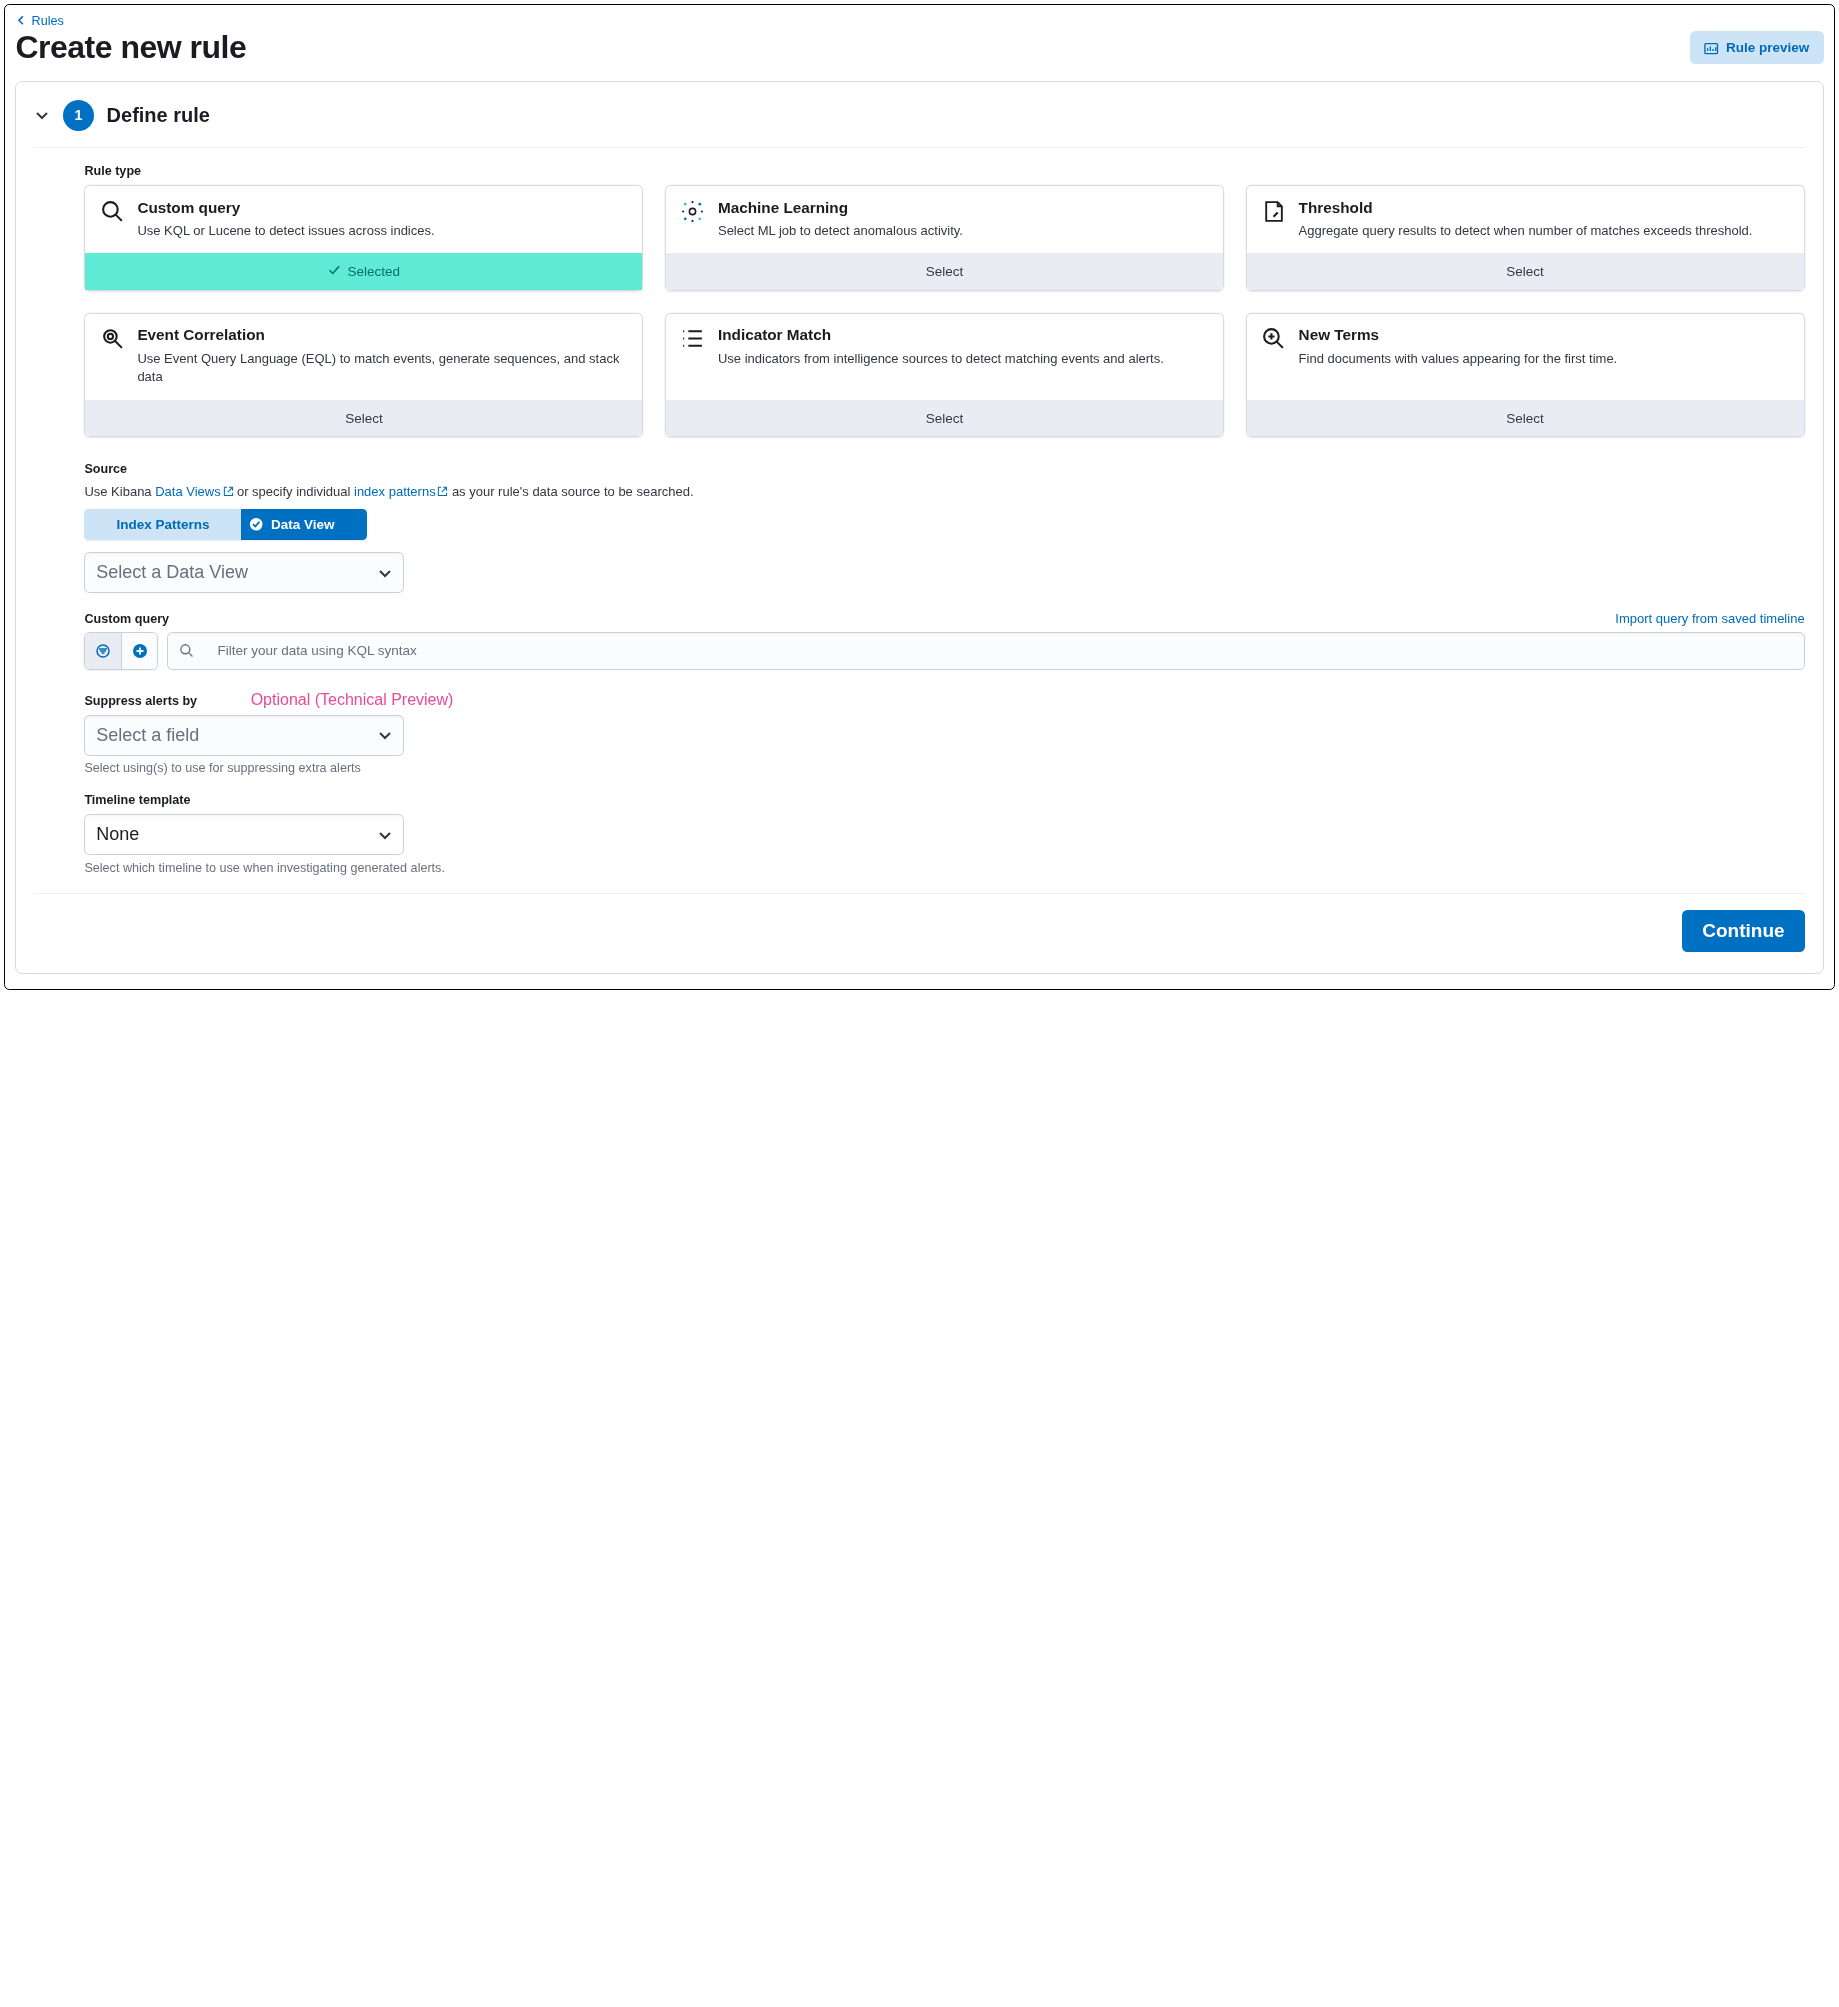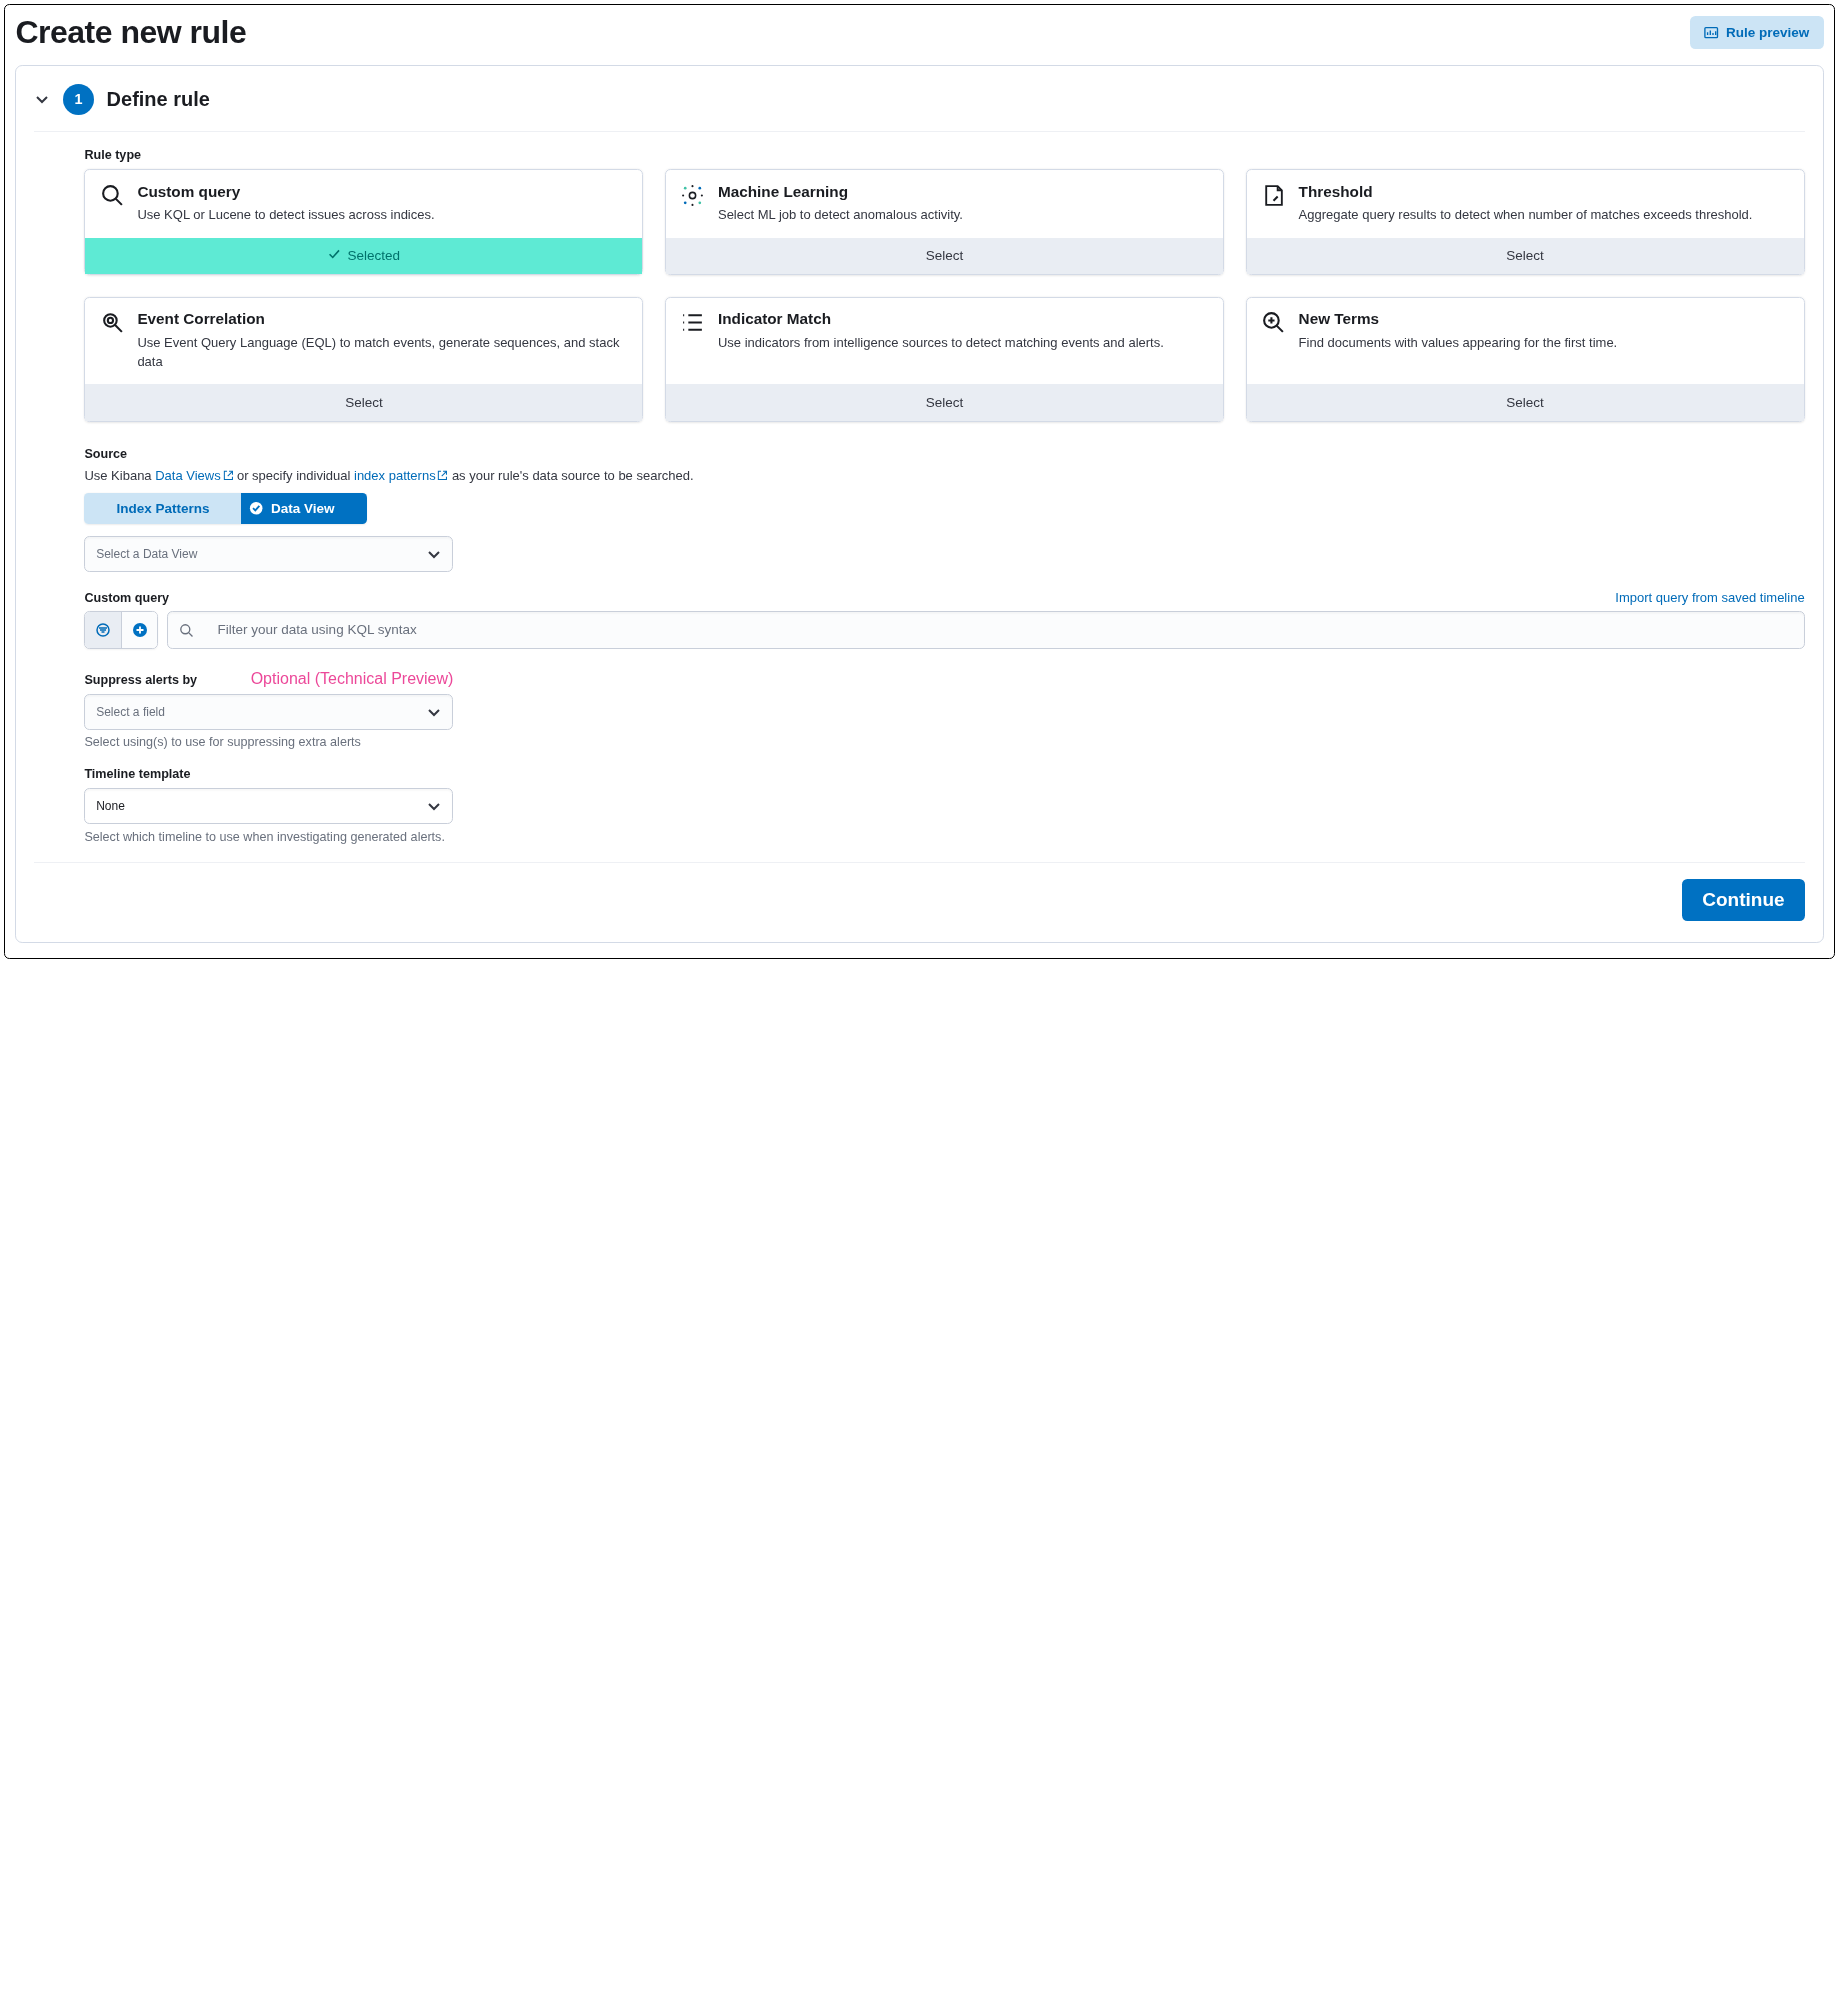--- a/index.html
+++ b/index.html
@@ -143,30 +143,30 @@
     font-weight: 600;
     border: none;
     cursor: pointer;
     display:flex;
     align-items:center;
     gap:7.2px;
   }
   .toggle-btn.inactive { background: #cce4f5; color: #006bb8; }
   .toggle-btn.active { background: #0071c2; color: #fff; padding-left: 8px; }
   .select-box {
-    width: 369px;
+    width: 320px;
     border: 0.9px solid #c9cfda;
     border-radius: 5.4px;
     padding: 9px 10.8px;
     display: flex;
     justify-content: space-between;
     align-items: center;
     background: #fbfcfd;
     color: #69707d;
-    font-size: 12px;
+    font-size: 18px;
     box-shadow: inset 0 1.8px 1.8px rgba(0,0,0,0.03);
     margin-bottom: 18px;
   }
   .field-header {
     display: flex;
     justify-content: space-between;
     align-items: baseline;
     margin-bottom: 5.4px;
   }
   .link-text { color: #006bb8; font-size: 13px; font-weight: 500; cursor:pointer; }
@@ -224,20 +224,26 @@
     font-size: 19px;
     font-weight: 700;
     cursor: pointer;
   }
   .chevron-down { width:16px; height:16px; }
 </style>
 </head>
 <body>
 
 <div class="frame">
+  <div class="breadcrumb">
+    <svg viewBox="0 0 16 16" fill="none" stroke="currentColor" stroke-width="2">
+        <path d="M10 3 L5 8 L10 13"></path>
+      </svg>
+    <span>Rules</span>
+  </div>
 
   <div class="header-row">
     <h1 class="page-title">Create new rule</h1>
     <button class="rule-preview-btn">
       <svg viewBox="0 0 16 16" fill="none" stroke="currentColor" stroke-width="1.5">
           <rect x="1" y="3" width="14" height="11" rx="1"></rect>
           <path d="M4 11 V8 M7 11 V6 M10 11 V9 M13 11 V7"></path>
         </svg>
       <span>Rule preview</span>
     </button>

